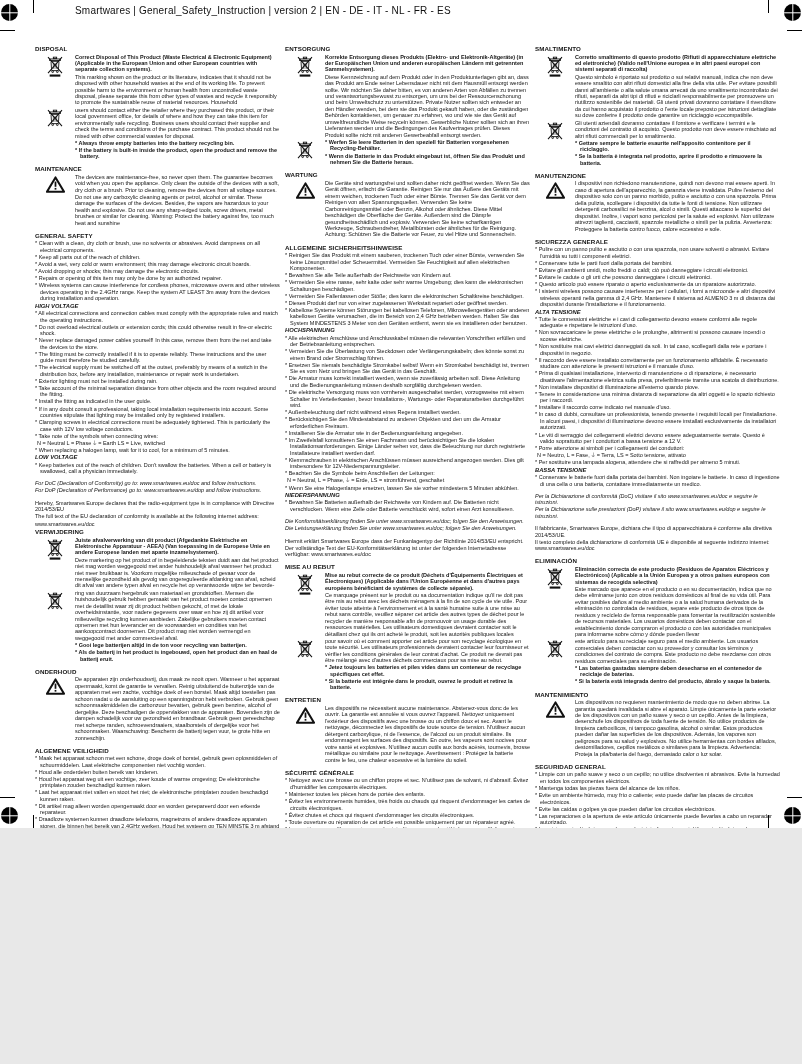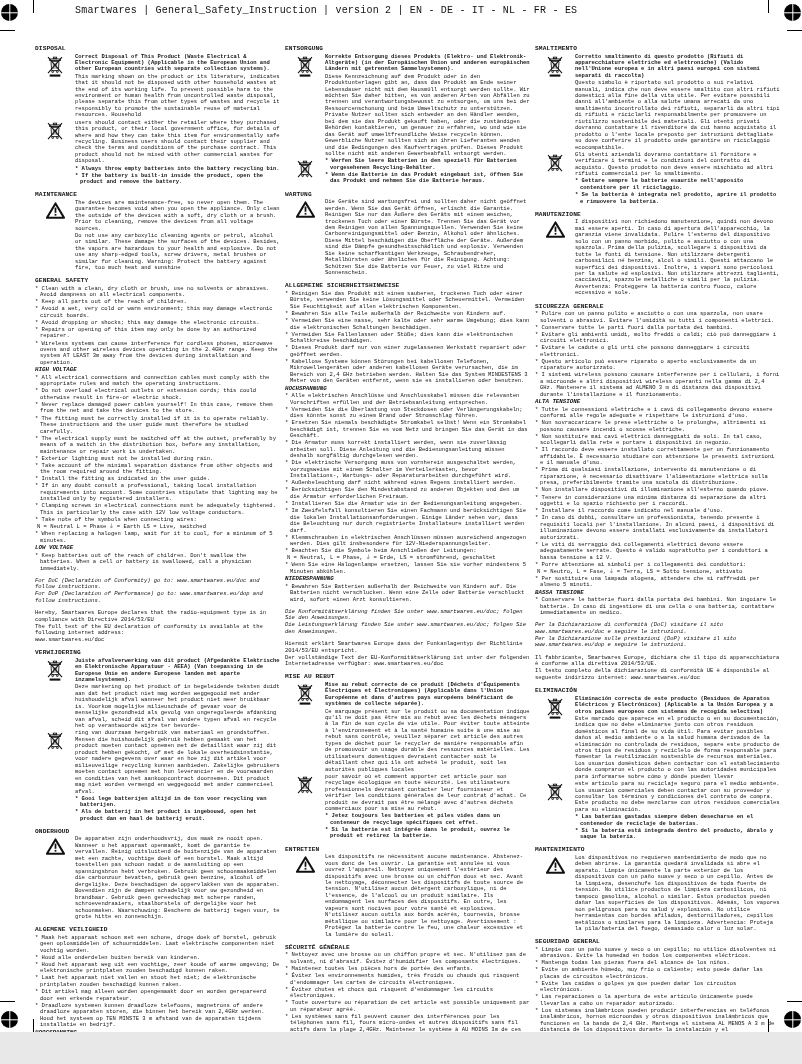--- a/index.html
+++ b/index.html
@@ -1,17 +1,17 @@
 <!DOCTYPE html>
 <html><head>
 <meta charset="utf-8">
 <style>
   html,body{margin:0;padding:0;background:#e8e8e8;}
-  .sheet{position:relative;width:802px;height:1032px;background:#ffffff;overflow:hidden;
-         font-family:Liberation Mono, monospace;color:#151515;}
+  .sheet{position:relative;width:802px;height:828px;background:#ffffff;overflow:hidden;
+         font-family:Liberation Sans, sans-serif;color:#151515;}
   
   .reg{position:absolute;}
   .regcircle{width:17px;height:17px;border-radius:50%;background:#000;position:relative;}
   .rc-h{position:absolute;left:-1px;right:-1px;top:50%;height:1.4px;background:#fff;transform:translateY(-50%);}
   .rc-v{position:absolute;top:-1px;bottom:-1px;left:50%;width:1.4px;background:#fff;transform:translateX(-50%);}
   .crop{position:absolute;background:#000;}
   
   .header{position:absolute;top:5px;left:75px;font-size:10px;letter-spacing:.2px;color:#111;}
   
   .columns{position:absolute;left:35px;top:45px;width:745px;display:flex;gap:5px;}

